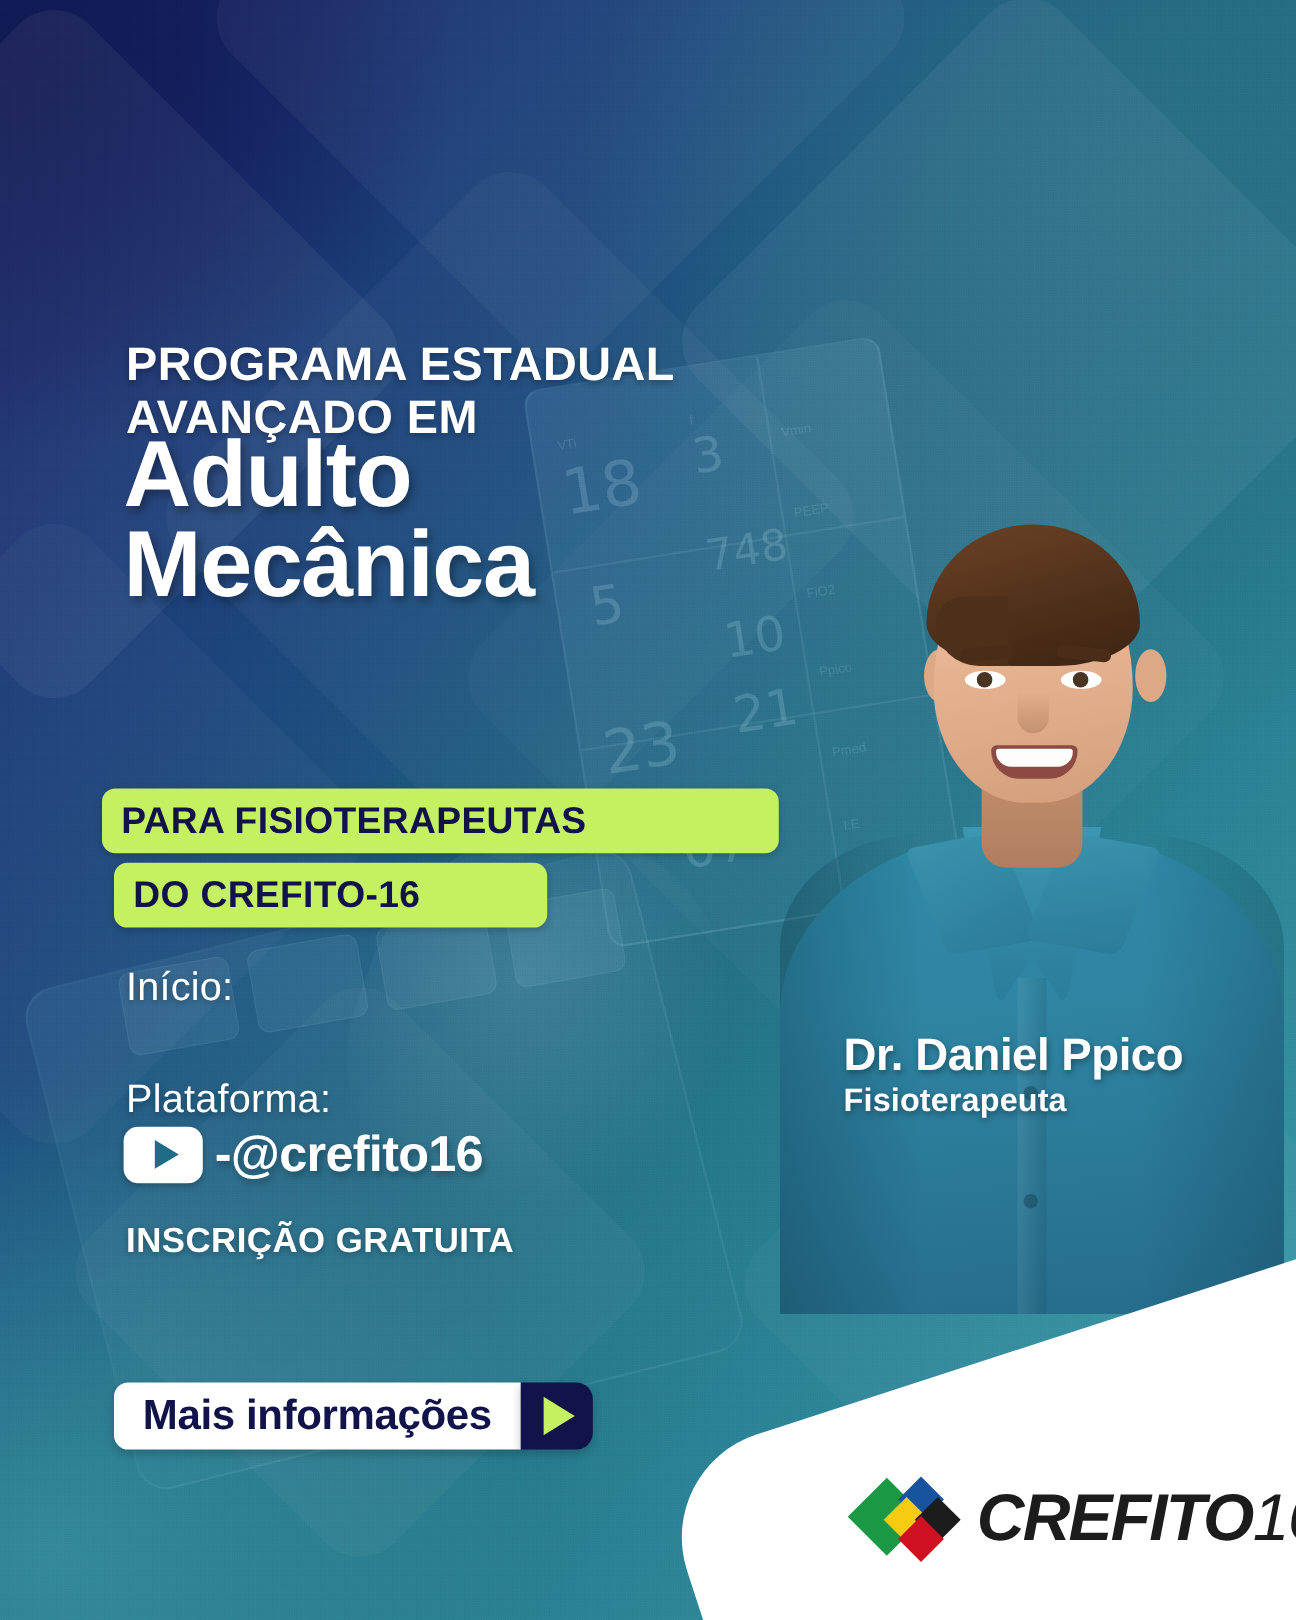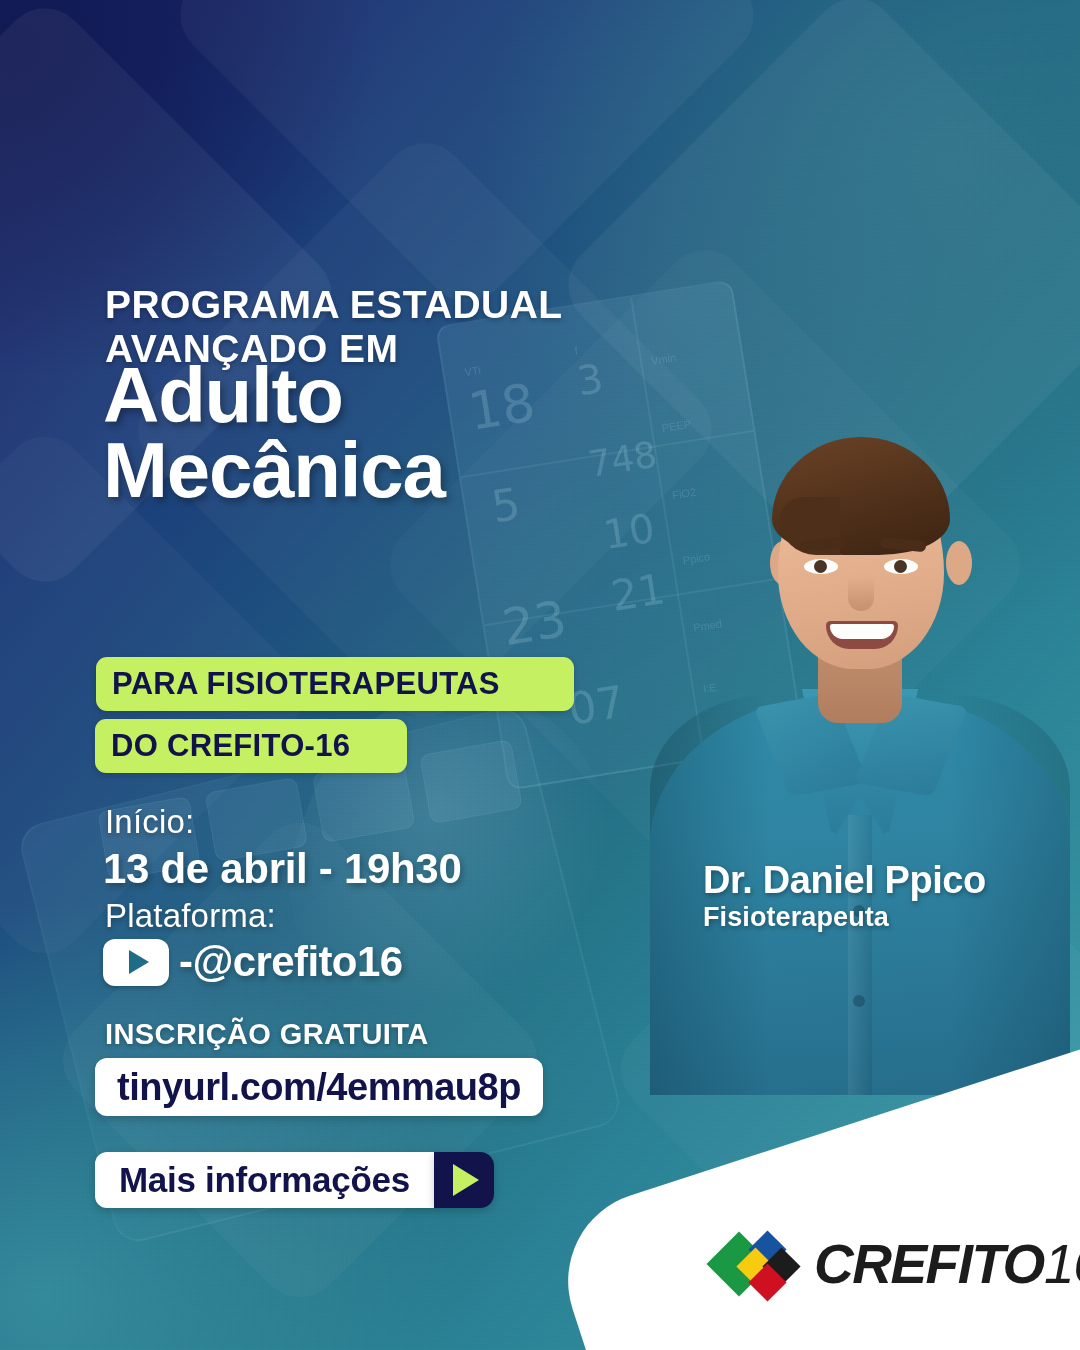--- a/index.html
+++ b/index.html
@@ -326,22 +326,22 @@
     border-radius: 11px;
     color: #11134a;
     font-size: 31px;
     font-weight: 700;
     letter-spacing: 0.3px;
     display: flex;
     align-items: center;
     padding: 0 16px;
     box-shadow: 0 2px 6px rgba(0,0,0,0.18);
   }
-  .tagbox.l1 { left: 96px; top: 657px; width: 478px; height: 54px; text-align: right; }
-  .tagbox.l2 { left: 95px; top: 719px; width: 312px; height: 54px; }
+  .tagbox.l1 { left: 85px; top: 657px; width: 564px; height: 54px; text-align: right; }
+  .tagbox.l2 { left: 95px; top: 719px; width: 361px; height: 54px; }
 
   .label-small {
     position: absolute;
     color: #ffffff;
     font-size: 33px;
     font-weight: 400;
     letter-spacing: 0.2px;
     text-shadow: 0 2px 5px rgba(0,0,0,0.3);
   }
   .label-small.inicio { left: 105px; top: 803px; }
@@ -592,34 +592,32 @@
 
     <div class="title">
       <div>Adulto</div>
       <div>Mecânica</div>
     </div>
 
     <div class="tagbox l1">PARA FISIOTERAPEUTAS</div>
     <div class="tagbox l2">DO CREFITO-16</div>
 
     <div class="label-small inicio">Início:</div>
-    <div class="bigline">13 de abril - 19h30</div>
 
     <div class="label-small plataforma">Plataforma:</div>
 
     <div class="yt-row">
       <div class="yt-badge">
           <div class="tri"></div>
         </div>
       <div class="yt-handle">-@crefito16</div>
     </div>
 
     <div class="free-label">INSCRIÇÃO GRATUITA</div>
 
-    <div class="url-pill">tinyurl.com/4emmau8p</div>
 
     <div class="info-btn">
       <div class="pill">Mais informações</div>
       <div class="playbox">
           <div class="tri"></div>
         </div>
     </div>
 
     <div class="speaker">
       <div class="name">Dr. Daniel Ppico</div>

